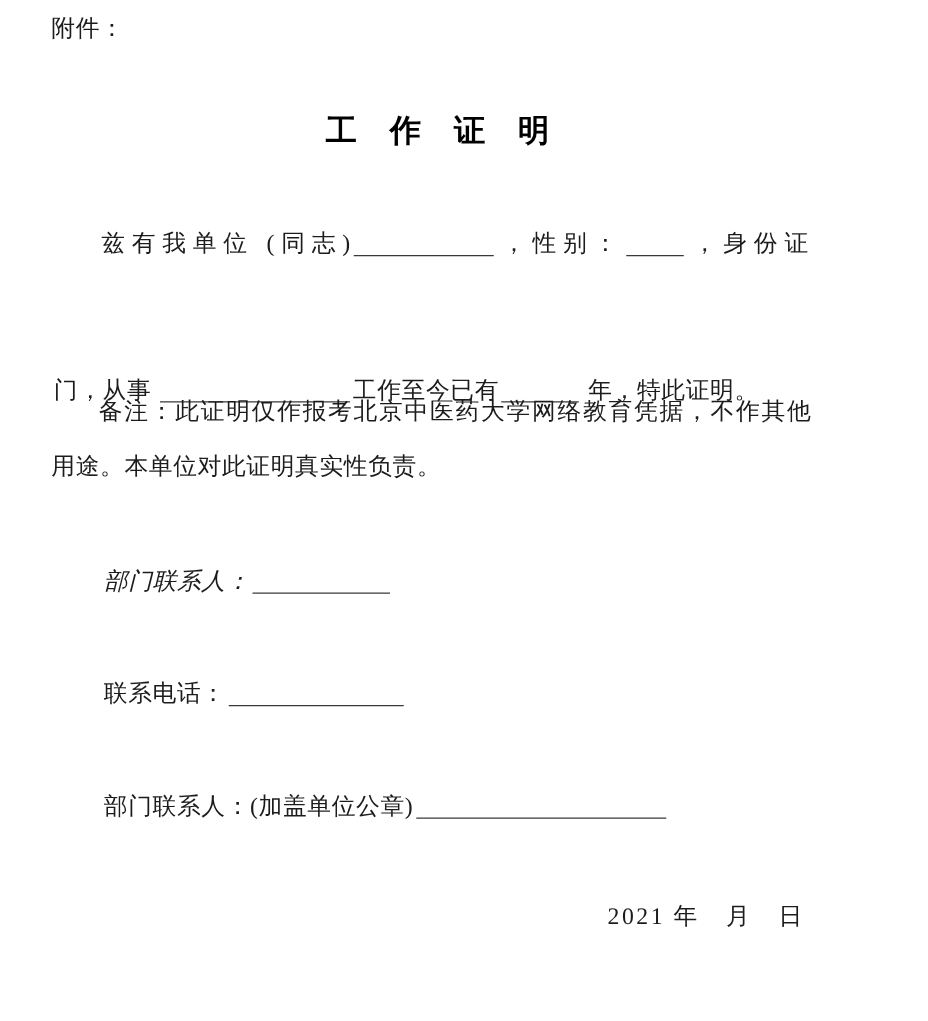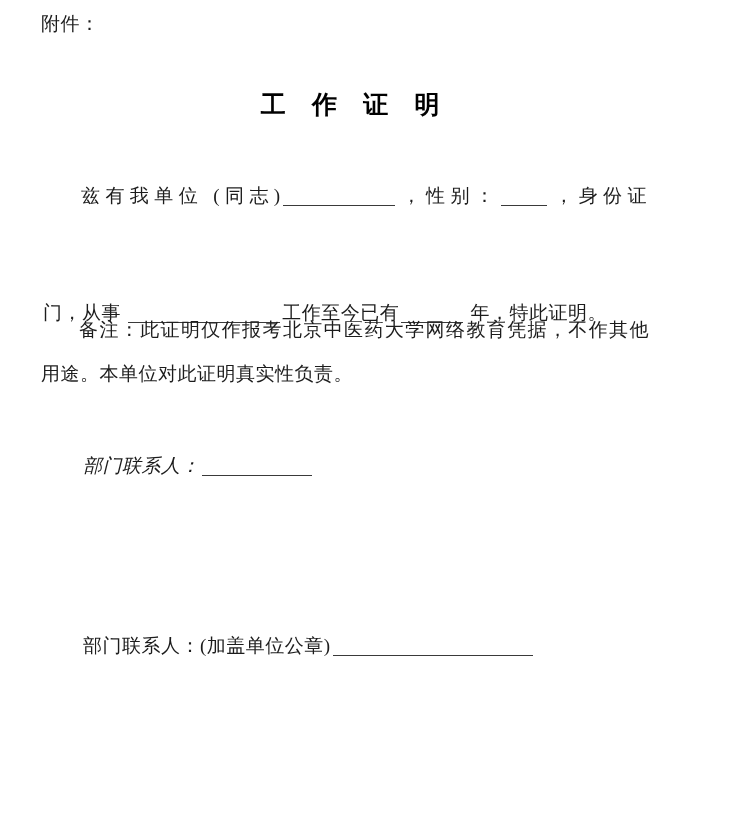--- a/index.html
+++ b/index.html
@@ -85,17 +85,19 @@
 
 
   <div class="line p1-l3"><span class="seg">门，从事 </span><span class="blank" style="width: 152px;"></span><span class="seg">工作至今已有</span><span class="blank" style="width: 62px;"></span><span class="seg"> 年，特此证明。</span></div>
 
   <div class="line just indent note-l1">备注：此证明仅作报考北京中医药大学网络教育凭据，不作其他</div>
 
   <div class="line note-l2">用途。本单位对此证明真实性负责。</div>
 
   <div class="line ind2 contact-person"><span class="seg">部门联系人：</span><span class="blank" style="width: 110px;"></span></div>
 
+  <div class="line ind2 contact-phone"><span class="seg">联系电话：</span><span class="blank" style="width: 140px;"></span></div>
 
   <div class="line ind2 company-name"><span class="seg">部门联系人：(加盖单位公章)</span><span class="blank" style="width: 200px;"></span></div>
 
+  <div class="line dateline">2021 年　月　日</div>
 
 </div>
 
 </body></html>

